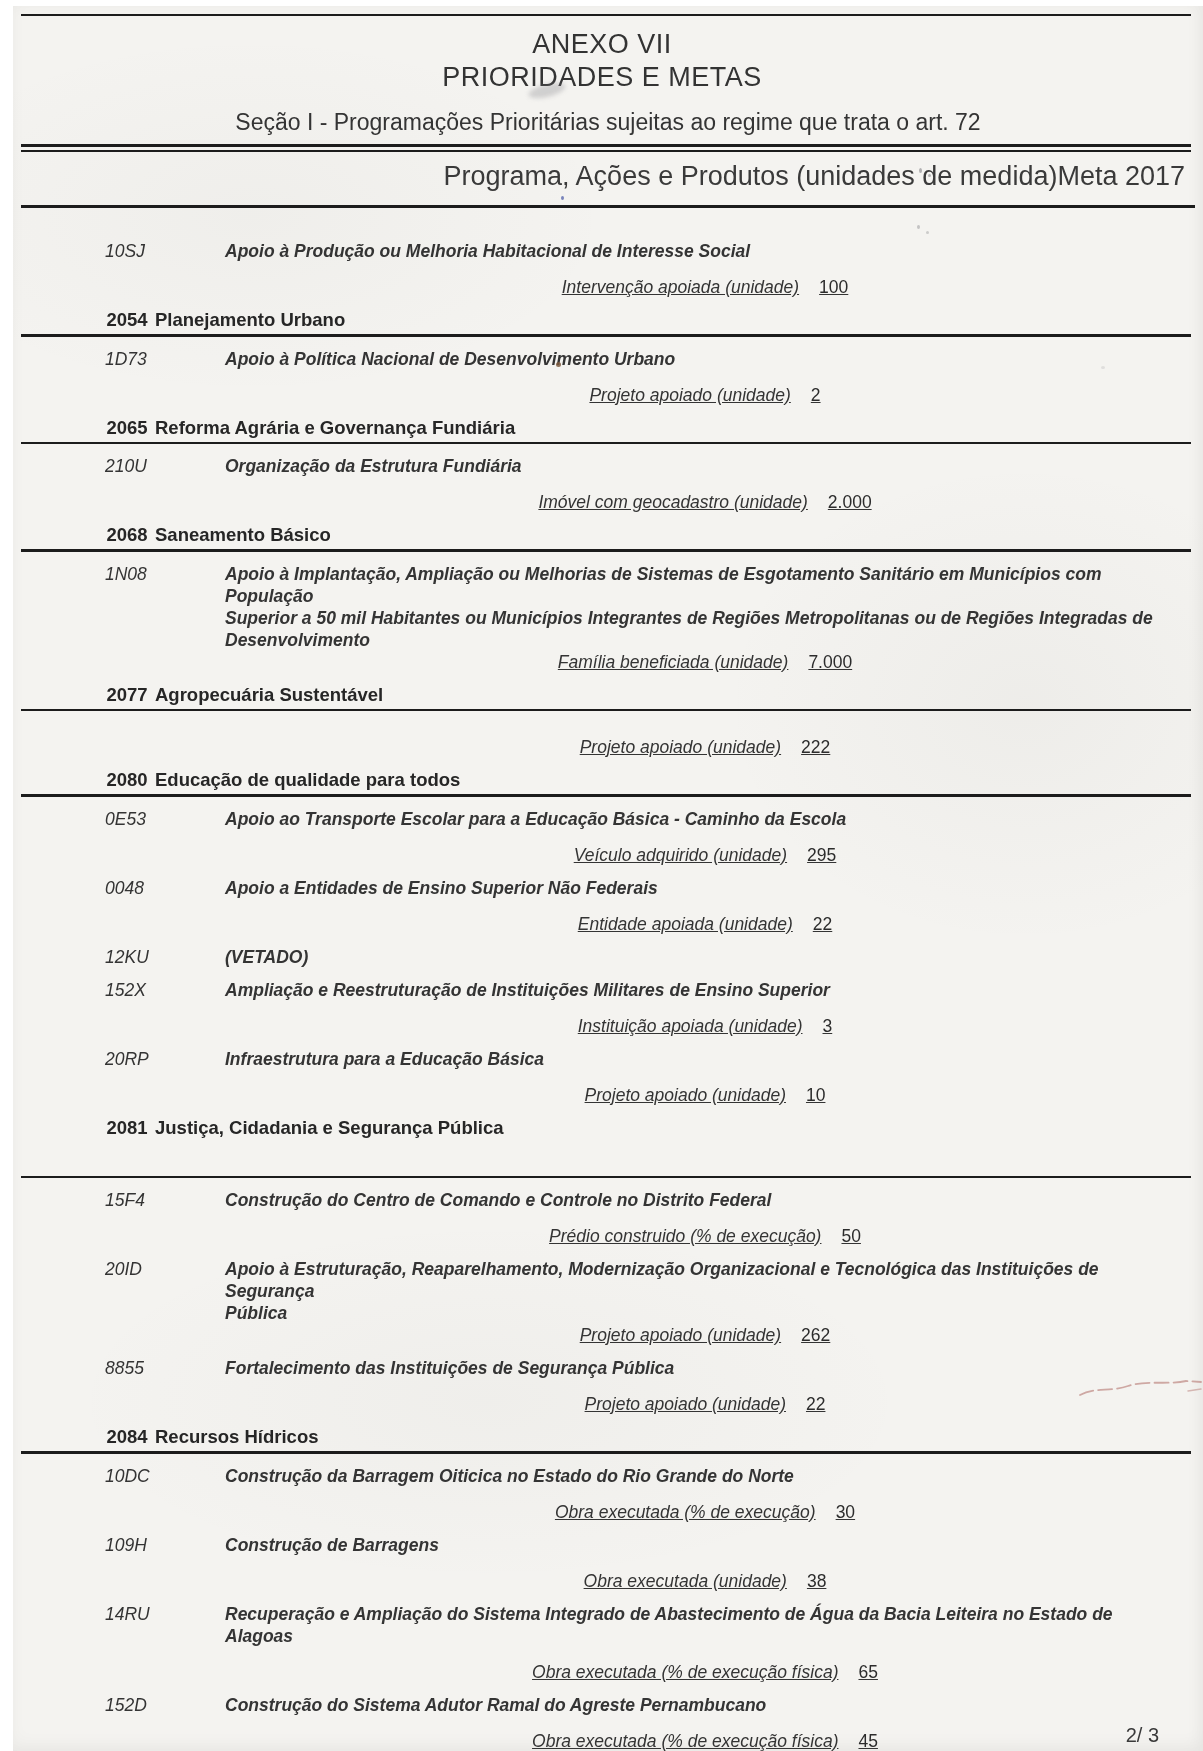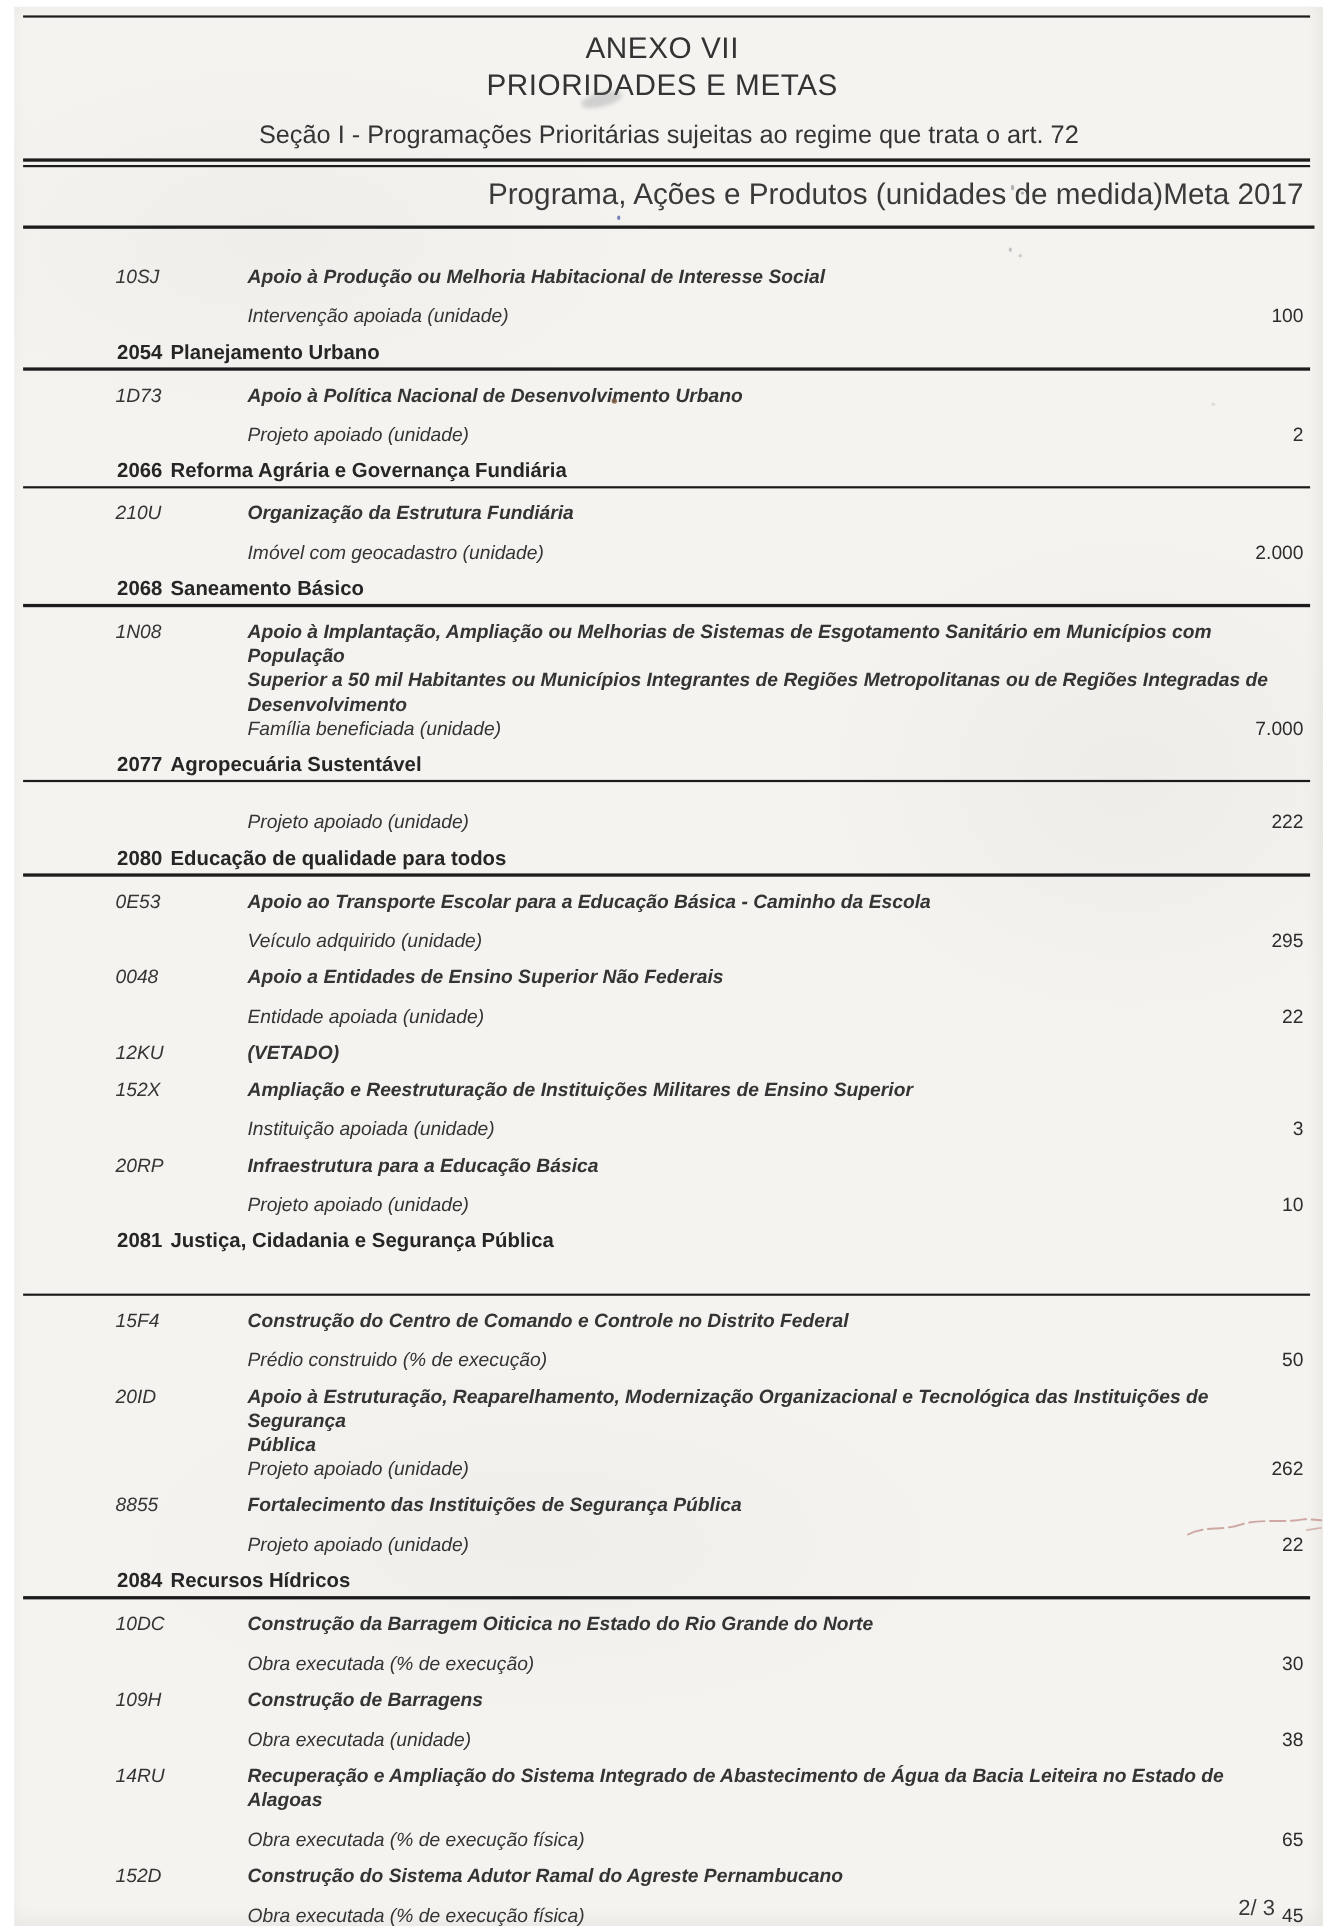--- a/index.html
+++ b/index.html
@@ -39,21 +39,21 @@
   
   .program{display:flex;margin-left:86px;font-weight:bold;font-size:18.5px;line-height:22px;color:#262626;text-align:center;}
   .pcode{width:56px;flex:0 0 56px;}
   .prule{margin-top:3px;margin-bottom:11px;height:2.5px;}
   .prule.tall{margin-top:37px;}
   
   .action{margin:0 18px 11px 92px;font-style:italic;font-size:17.5px;line-height:22px;color:#343434;}
   .ahead{display:flex;}
   .acode{width:120px;flex:0 0 120px;}
   .aname{max-width:950px;white-space:pre-line;font-weight:bold;}
-  .prod{display:flex;justify-content:space-between;margin-top:14px;margin-left:120px;}
+  .prod{display:flex;justify-content:center;margin-top:14px;margin-left:120px;text-decoration:underline;}
   .action.tight .prod{margin-top:0;}
   .pmeta{font-style:normal;color:#2c2c2c;padding-left:20px;}
   .page-number{position:absolute;right:44px;bottom:4px;font-size:20px;color:#3a3a3a;}
   
   .artifact{position:absolute;pointer-events:none;}
   .smudge{left:528px;top:84px;width:38px;height:13px;background:rgba(125,125,132,0.30);
           filter:blur(2px);transform:rotate(-14deg);border-radius:50%;}
   .speck{border-radius:50%;background:rgba(95,95,100,0.45);}
   .speck.s1{left:919px;top:168px;width:3px;height:5px;}
   .speck.s2{left:928px;top:174px;width:3px;height:3px;}
@@ -110,21 +110,21 @@
         <div class="ahead">
           <span class="acode">1D73</span>
           <span class="aname">Apoio à Política Nacional de Desenvolvimento Urbano</span>
         </div>
         <div class="prod">
           <span class="pdesc">Projeto apoiado (unidade)</span>
           <span class="pmeta">2</span>
         </div>
       </div>
       <div class="program">
-        <span class="pcode">2066</span>
+        <span class="pcode">2065</span>
         <span class="pname">Reforma Agrária e Governança Fundiária</span>
       </div>
       <div class="rule prule"></div>
       <div class="action">
         <div class="ahead">
           <span class="acode">210U</span>
           <span class="aname">Organização da Estrutura Fundiária</span>
         </div>
         <div class="prod">
           <span class="pdesc">Imóvel com geocadastro (unidade)</span>

